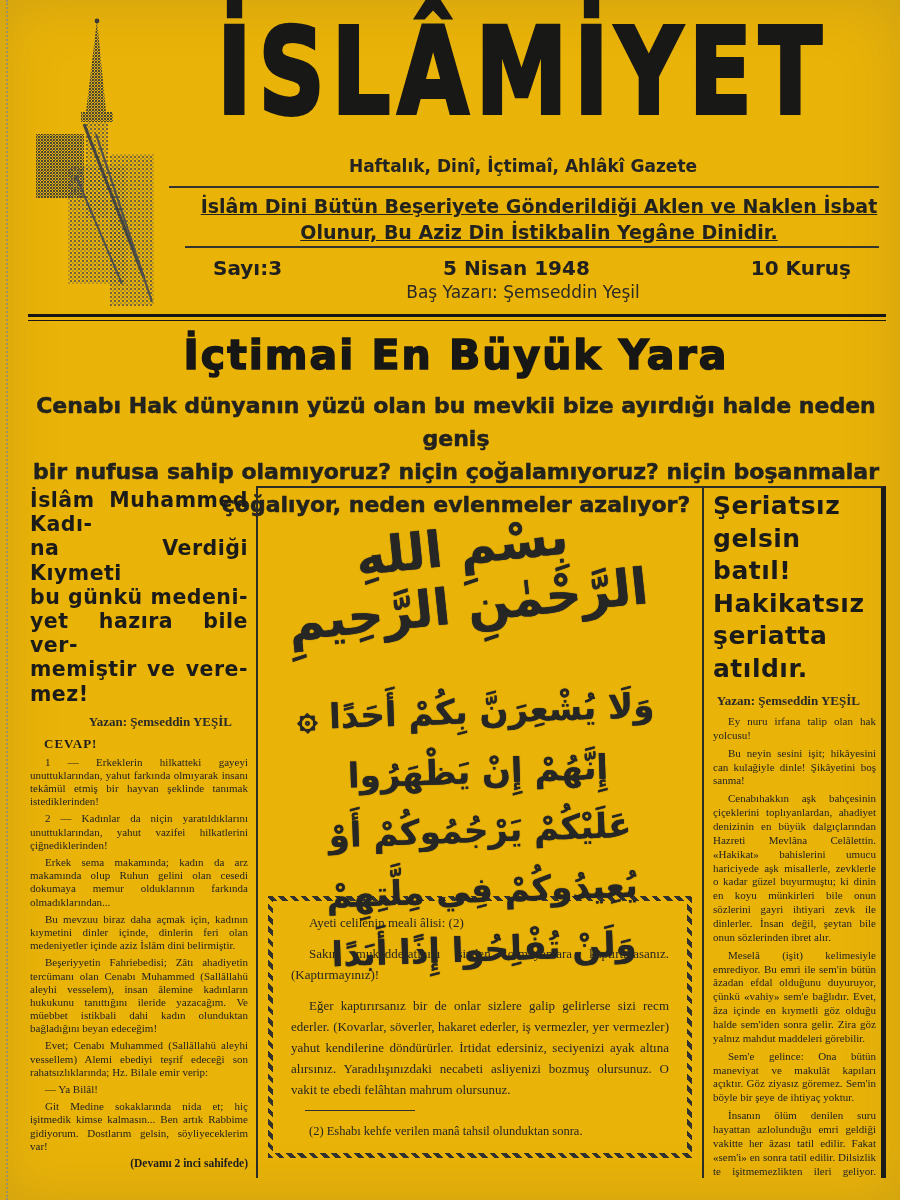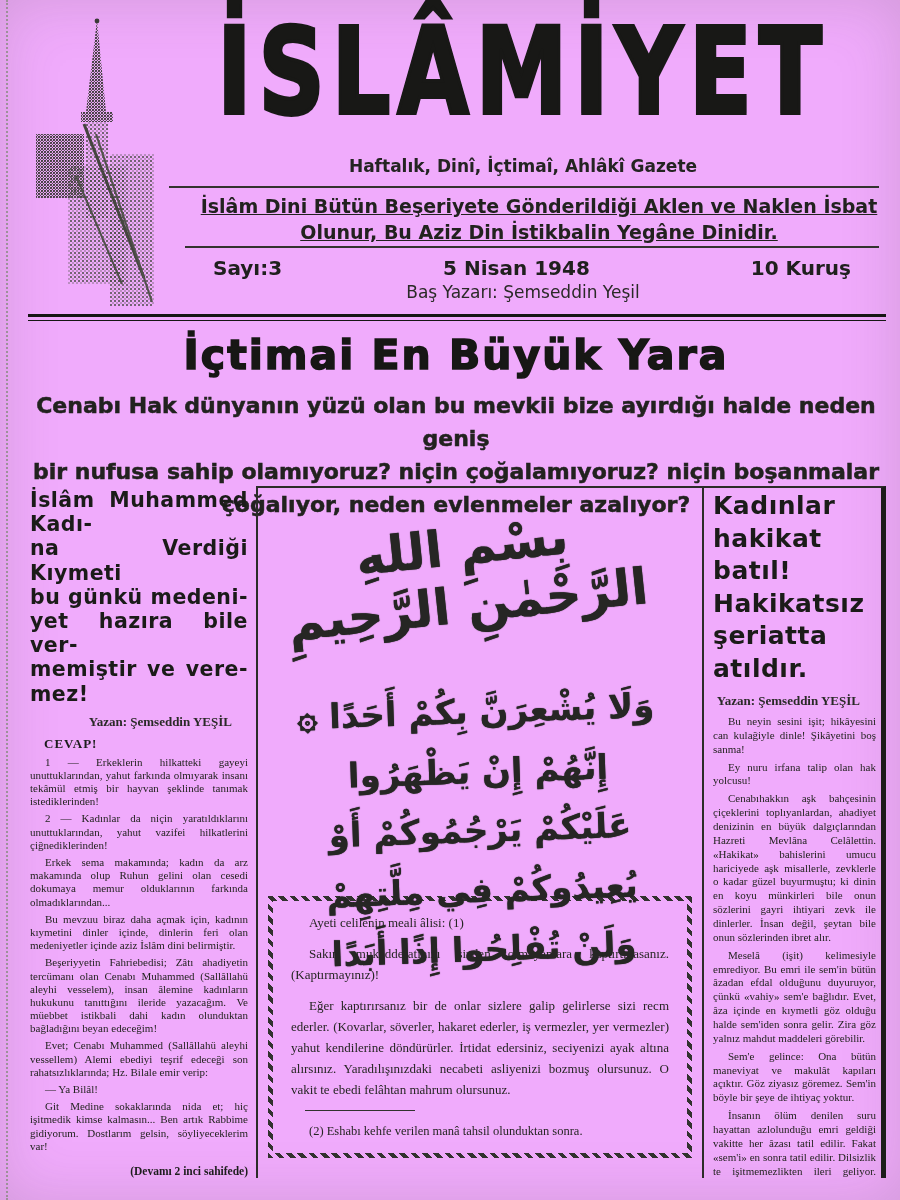--- a/index.html
+++ b/index.html
@@ -1,16 +1,16 @@
 <!DOCTYPE html>
 <html lang="tr"><head>
 <meta charset="utf-8">
 <style>
   html,body{margin:0;padding:0;background:#b9b8b2;}
-  .page{position:relative;width:900px;height:1200px;margin:0 auto;background:#f0abfc;
+  .page{position:relative;width:900px;height:1200px;margin:0 auto;background:#eab308;
         color:#1d1d1d;overflow:hidden;box-shadow:inset 0 0 60px rgba(80,75,60,.18);
         font-family:"Liberation Serif", serif;}
   .page::before{content:"";position:absolute;left:6px;top:0;bottom:0;
         border-left:2px dotted #8d8c86;opacity:.8;}
 
   
   .minaret{position:absolute;left:26px;top:16px;}
   .masthead{position:absolute;left:165px;top:0;width:716px;text-align:center;}
   .nameplate{position:absolute;top:6px;left:0;width:100%;
         font-family:"DejaVu Sans", sans-serif;font-weight:bold;font-size:92px;line-height:1.1;
@@ -44,21 +44,21 @@
   .col-right{flex:1;padding:2px 5px 0 9px;border-left:2px solid #2c2c29;
         border-top:2px solid #2c2c29;border-right:5px solid #1c1c1a;overflow:hidden;}
 
   .lh{font-family:"DejaVu Sans", sans-serif;font-weight:bold;font-size:20.5px;line-height:1.18;
       color:#1b1b19;text-align:justify;text-align-last:justify;letter-spacing:.5px;}
   .lh.last{text-align-last:left;}
   .byline{font-size:13px;font-weight:bold;text-align:right;margin:8px 16px 6px 0;color:#2a2a27;}
   .cevap{font-size:13px;font-weight:bold;letter-spacing:1px;margin:2px 0 4px 14px;}
   .para{font-size:11px;line-height:1.2;text-align:justify;text-indent:15px;margin:0 0 4px 0;color:#242421;}
   .col-right .para{line-height:1.26;}
-  .continuation{font-size:11.5px;font-weight:bold;text-align:right;margin-top:12px;}
+  .continuation{font-size:11.5px;font-weight:bold;text-align:right;margin-top:4px;}
 
   .rh{font-family:"DejaVu Sans", sans-serif;font-weight:bold;font-size:25px;line-height:1.3;
       color:#1b1b19;letter-spacing:.5px;}
 
   
   .calligraphy{height:368px;direction:rtl;text-align:center;color:#262624;
       font-family:"DejaVu Sans", sans-serif;}
   .bismillah{font-size:50px;font-weight:bold;margin:30px 30px 0 0;transform:rotate(-6deg);
       text-shadow:0 0 1px #262624;}
   .verse{font-size:34px;font-weight:bold;line-height:1.75;margin-top:48px;transform:rotate(-2deg);
@@ -155,37 +155,37 @@
     <div class="col-center">
       <div class="calligraphy">
         <div class="bismillah">بِسْمِ اللهِ الرَّحْمٰنِ الرَّحِيمِ</div>
         <div class="verse">
           <div>وَلَا يُشْعِرَنَّ بِكُمْ أَحَدًا ۞ إِنَّهُمْ إِنْ يَظْهَرُوا</div>
           <div>عَلَيْكُمْ يَرْجُمُوكُمْ أَوْ يُعِيدُوكُمْ فِي مِلَّتِهِمْ</div>
           <div>وَلَنْ تُفْلِحُوا إِذًا أَبَدًا</div>
         </div>
       </div>
       <div class="zigzag-box">
-        <p class="box-intro">Ayeti celilenin meali âlisi: (1)</p>
+        <p class="box-intro">Ayeti celilenin meali âlisi: (2)</p>
         <p class="box-para">Sakın mukadderatınızı sizden olmayanlara kaptırtmasanız. (Kaptırmayınız)!</p>
         <p class="box-para">Eğer kaptırırsanız bir de onlar sizlere galip gelirlerse sizi recm ederler. (Kovarlar, söverler, hakaret ederler, iş vermezler, yer vermezler) yahut kendilerine döndürürler. İrtidat edersiniz, seciyenizi ayak altına alırsınız. Yaradılışınızdaki necabeti asliyenizi bozmuş olursunuz. O vakit te ebedi felâhtan mahrum olursunuz.</p>
         <div class="box-rule"></div>
         <p class="box-footnote">(2) Eshabı kehfe verilen manâ tahsil olunduktan sonra.</p>
       </div>
     </div>
 
     <div class="col-right">
       <div>
-        <div class="rh">Kadınlar hakikat</div>
+        <div class="rh">Şeriatsız gelsin</div>
         <div class="rh">batıl! Hakikatsız</div>
         <div class="rh">şeriatta atıldır.</div>
       </div>
       <div class="byline">Yazan: Şemseddin YEŞİL</div>
+      <p class="para">Ey nuru irfana talip olan hak yolcusu!</p>
       <p class="para">Bu neyin sesini işit; hikâyesini can kulağiyle dinle! Şikâyetini boş sanma!</p>
-      <p class="para">Ey nuru irfana talip olan hak yolcusu!</p>
       <p class="para">Cenabıhakkın aşk bahçesinin çiçeklerini toplıyanlardan, ahadiyet denizinin en büyük dalgıçlarından Hazreti Mevlâna Celâlettin. «Hakikat» bahislerini umucu hariciyede aşk misallerle, zevklerle o kadar güzel buyurmuştu; ki dinin en koyu münkirleri bile onun sözlerini gayri ihtiyari zevk ile dinlerler. İnsan değil, şeytan bile onun sözlerinden ibret alır.</p>
       <p class="para">Meselâ (işit) kelimesiyle emrediyor. Bu emri ile sem'in bütün âzadan efdal olduğunu duyuruyor, çünkü «vahiy» sem'e bağlıdır. Evet, âza içinde en kıymetli göz olduğu halde sem'iden sonra gelir. Zira göz yalnız mahdut maddeleri görebilir.</p>
       <p class="para">Sem'e gelince: Ona bütün maneviyat ve makulât kapıları açıktır. Göz ziyasız göremez. Sem'in böyle bir şeye de ihtiyaç yoktur.</p>
       <p class="para">İnsanın ölüm denilen suru hayattan azlolunduğu emri geldiği vakitte her âzası tatil edilir. Fakat «sem'i» en sonra tatil edilir. Dilsizlik te işitmemezlikten ileri geliyor. Konuşmak için elbette işitmek lâzımdır.</p>
 
     </div>
 
   </div>
 </div>
 

